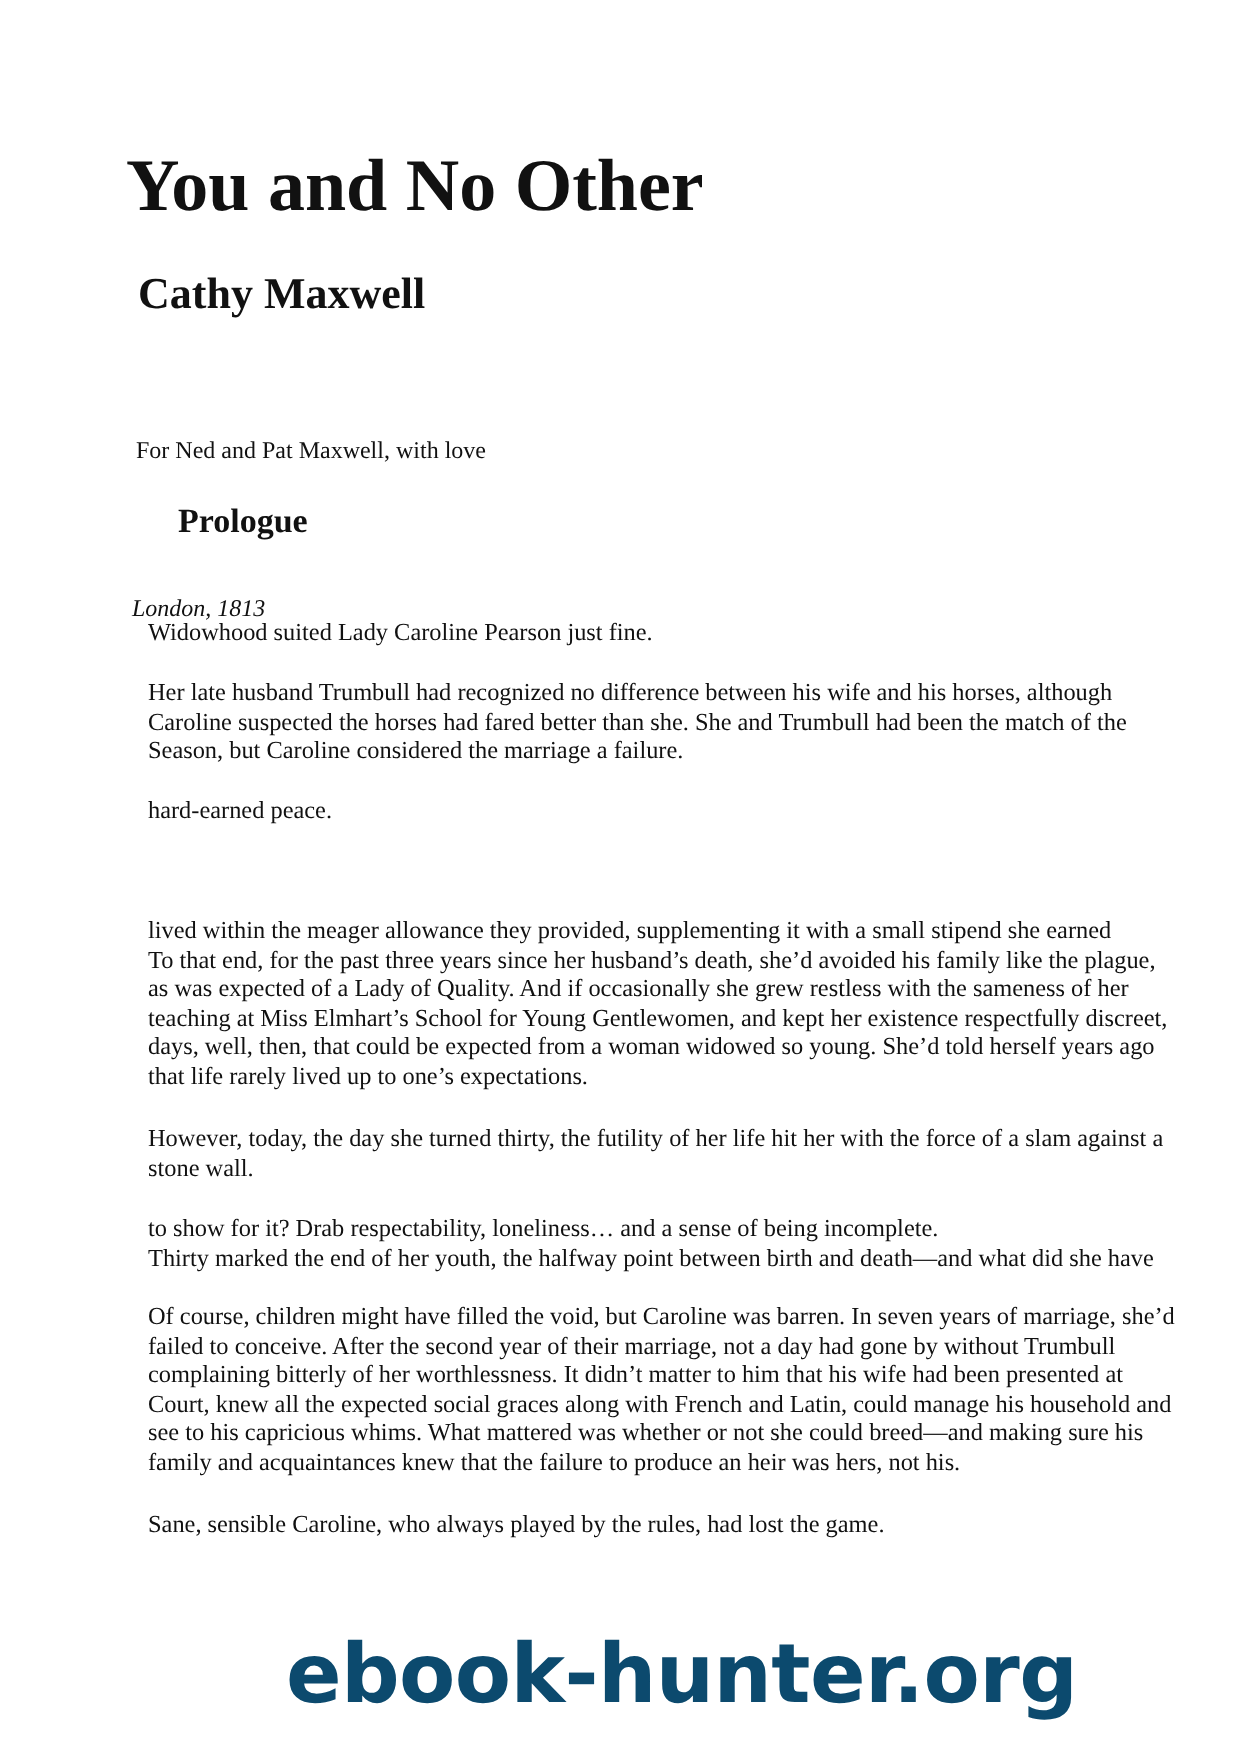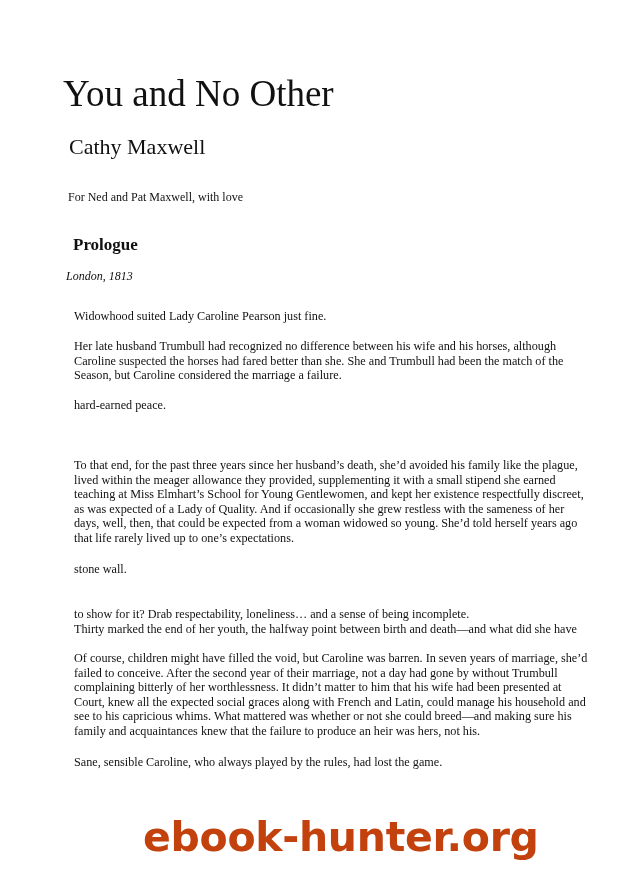--- a/index.html
+++ b/index.html
@@ -1,25 +1,25 @@
 <!DOCTYPE html>
 <html><head>
 <meta charset="utf-8">
 <style>
   html, body { margin: 0; padding: 0; background: #ffffff; }
   body { width: 619px; height: 877px; position: relative; overflow: hidden; color: #111; }
-  .serif { font-family: "Liberation Serif", "DejaVu Serif", serif; }
-  #title { position: absolute; left: 63px; top: 72px; font-size: 37px; font-weight: normal; line-height: 44px; margin: 0; white-space: nowrap; }
-  #author { position: absolute; left: 69px; top: 133px; font-size: 22px; font-weight: normal; line-height: 28px; margin: 0; white-space: nowrap; }
+  .serif { font-family: "Liberation Serif", "DejaVu Serif", serif; margin-top: 28px; }
+  #title { position: absolute; left: 63px; top: 72px; font-size: 37px; font-weight: bold; line-height: 44px; margin: 0; white-space: nowrap; }
+  #author { position: absolute; left: 69px; top: 133px; font-size: 22px; font-weight: bold; line-height: 28px; margin: 0; white-space: nowrap; }
   #dedication { position: absolute; left: 68px; top: 189px; font-size: 12px; line-height: 16px; white-space: nowrap; }
-  #chapter { position: absolute; left: 73px; top: 234px; font-size: 17px; font-weight: bold; line-height: 22px; margin: 0; white-space: nowrap; }
+  #chapter { position: absolute; left: 73px; top: 234px; font-size: 17px; font-weight: bold; line-height: 22px; margin: 16px; white-space: nowrap; }
   #dateline { position: absolute; left: 66px; top: 268px; font-size: 12px; font-style: italic; line-height: 16px; white-space: nowrap; text-align: right; }
   .para { position: absolute; left: 63px; font-size: 12.2px; line-height: 14.6px; margin: 11px; white-space: nowrap; }
   .para .ln { display: block; }
-  #watermark { position: absolute; left: 143px; top: 812px; font-family: "DejaVu Sans", sans-serif; font-weight: bold; font-size: 41px; line-height: 50px; color: #c2410c; white-space: nowrap; letter-spacing: -0.3px; }
+  #watermark { position: absolute; left: 143px; top: 812px; font-family: "DejaVu Sans", sans-serif; font-weight: bold; font-size: 41px; line-height: 50px; color: #0c4a6e; white-space: nowrap; letter-spacing: -0.3px; }
 </style>
 </head>
 <body>
 
 <h1 id="title" class="serif">You and No Other</h1>
 <h2 id="author" class="serif">Cathy Maxwell</h2>
 <div id="dedication" class="serif">For Ned and Pat Maxwell, with love</div>
 <h3 id="chapter" class="serif">Prologue</h3>
 <div id="dateline" class="serif">London, 1813</div>
 
@@ -31,29 +31,30 @@
   <span class="ln"> Her late husband Trumbull had recognized no difference between his wife and his horses, although</span>
   <span class="ln">Caroline suspected the horses had fared better than she. She and Trumbull had been the match of the</span>
   <span class="ln">Season, but Caroline considered the marriage a failure.</span>
 </div>
 
 <div class="para serif" style="top:387px">
   <span class="ln">hard-earned peace.</span>
 </div>
 
 <div class="para serif" style="top:447px">
+  <span class="ln">lived within the meager allowance they provided, supplementing it with a small stipend she earned</span>
   <span class="ln"> To that end, for the past three years since her husband’s death, she’d avoided his family like the plague,</span>
-  <span class="ln">lived within the meager allowance they provided, supplementing it with a small stipend she earned</span>
+  <span class="ln">as was expected of a Lady of Quality. And if occasionally she grew restless with the sameness of her</span>
   <span class="ln">teaching at Miss Elmhart’s School for Young Gentlewomen, and kept her existence respectfully discreet,</span>
-  <span class="ln">as was expected of a Lady of Quality. And if occasionally she grew restless with the sameness of her</span>
   <span class="ln">days, well, then, that could be expected from a woman widowed so young. She’d told herself years ago</span>
   <span class="ln">that life rarely lived up to one’s expectations.</span>
 </div>
 
 <div class="para serif" style="top:551px">
+  <span class="ln"> However, today, the day she turned thirty, the futility of her life hit her with the force of a slam against a</span>
   <span class="ln">stone wall.</span>
 </div>
 
 <div class="para serif" style="top:596px">
   <span class="ln">to show for it? Drab respectability, loneliness… and a sense of being incomplete.</span>
   <span class="ln"> Thirty marked the end of her youth, the halfway point between birth and death—and what did she have</span>
 </div>
 
 <div class="para serif" style="top:640px">
   <span class="ln"> Of course, children might have filled the void, but Caroline was barren. In seven years of marriage, she’d</span>

